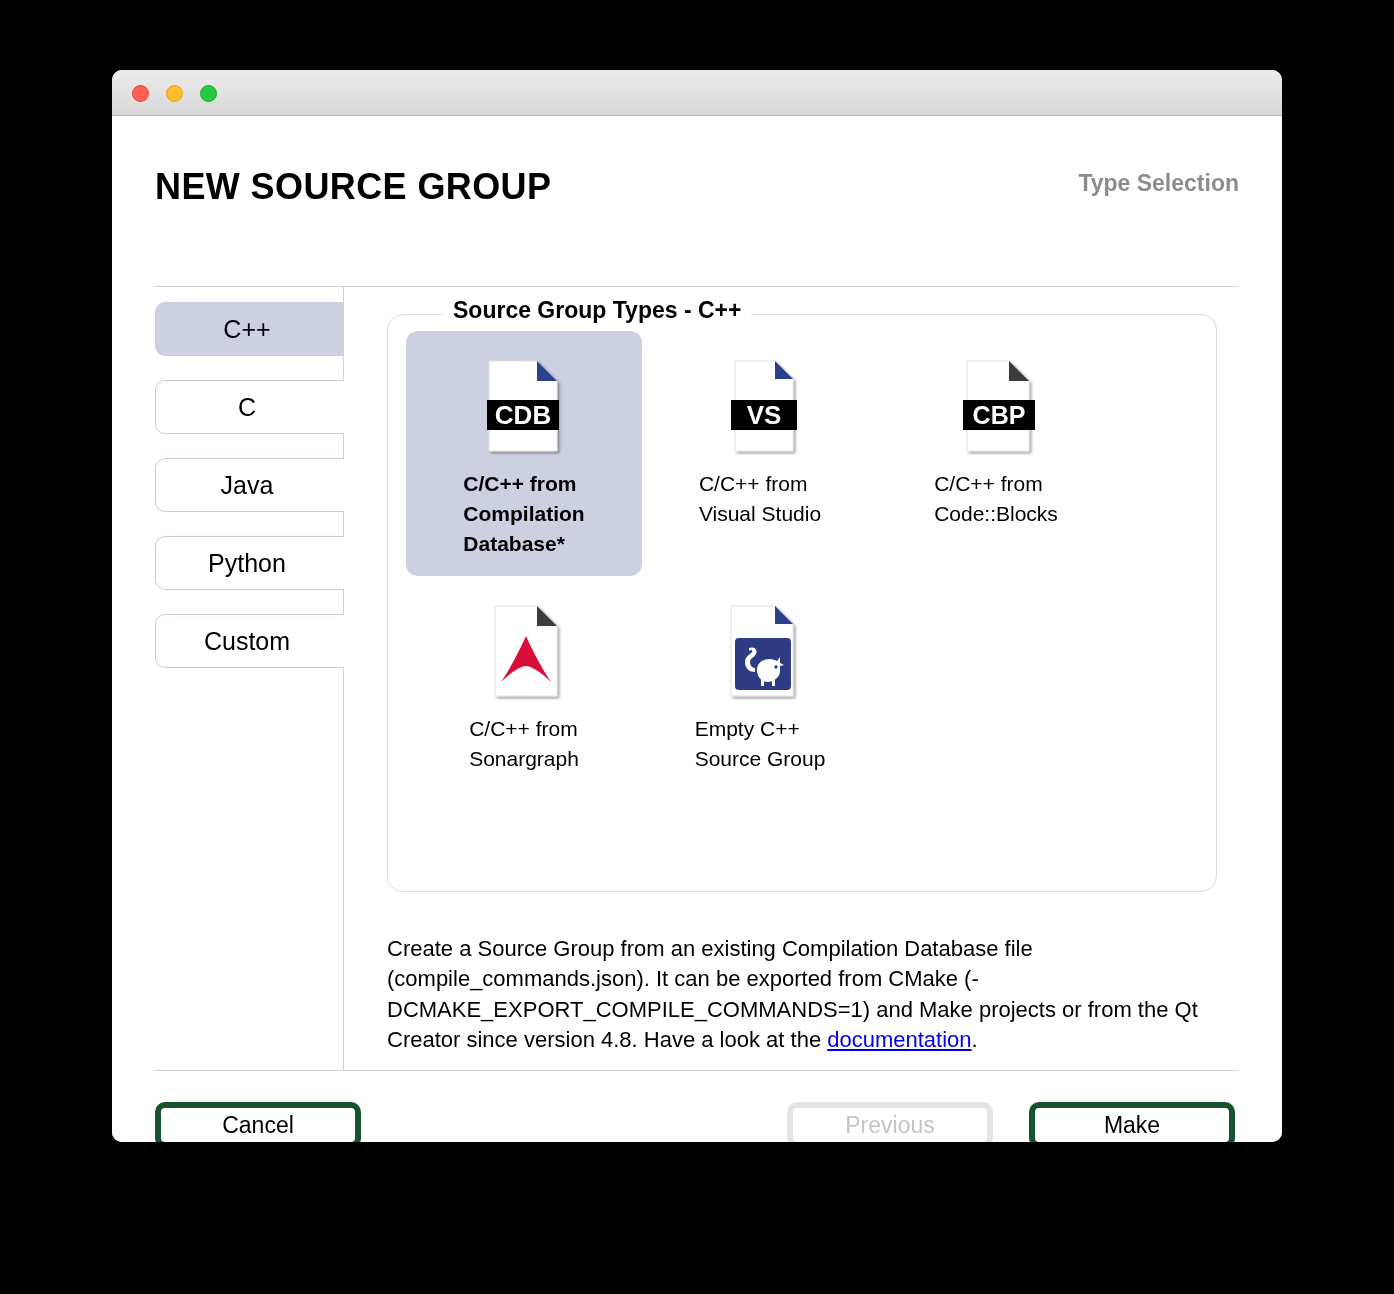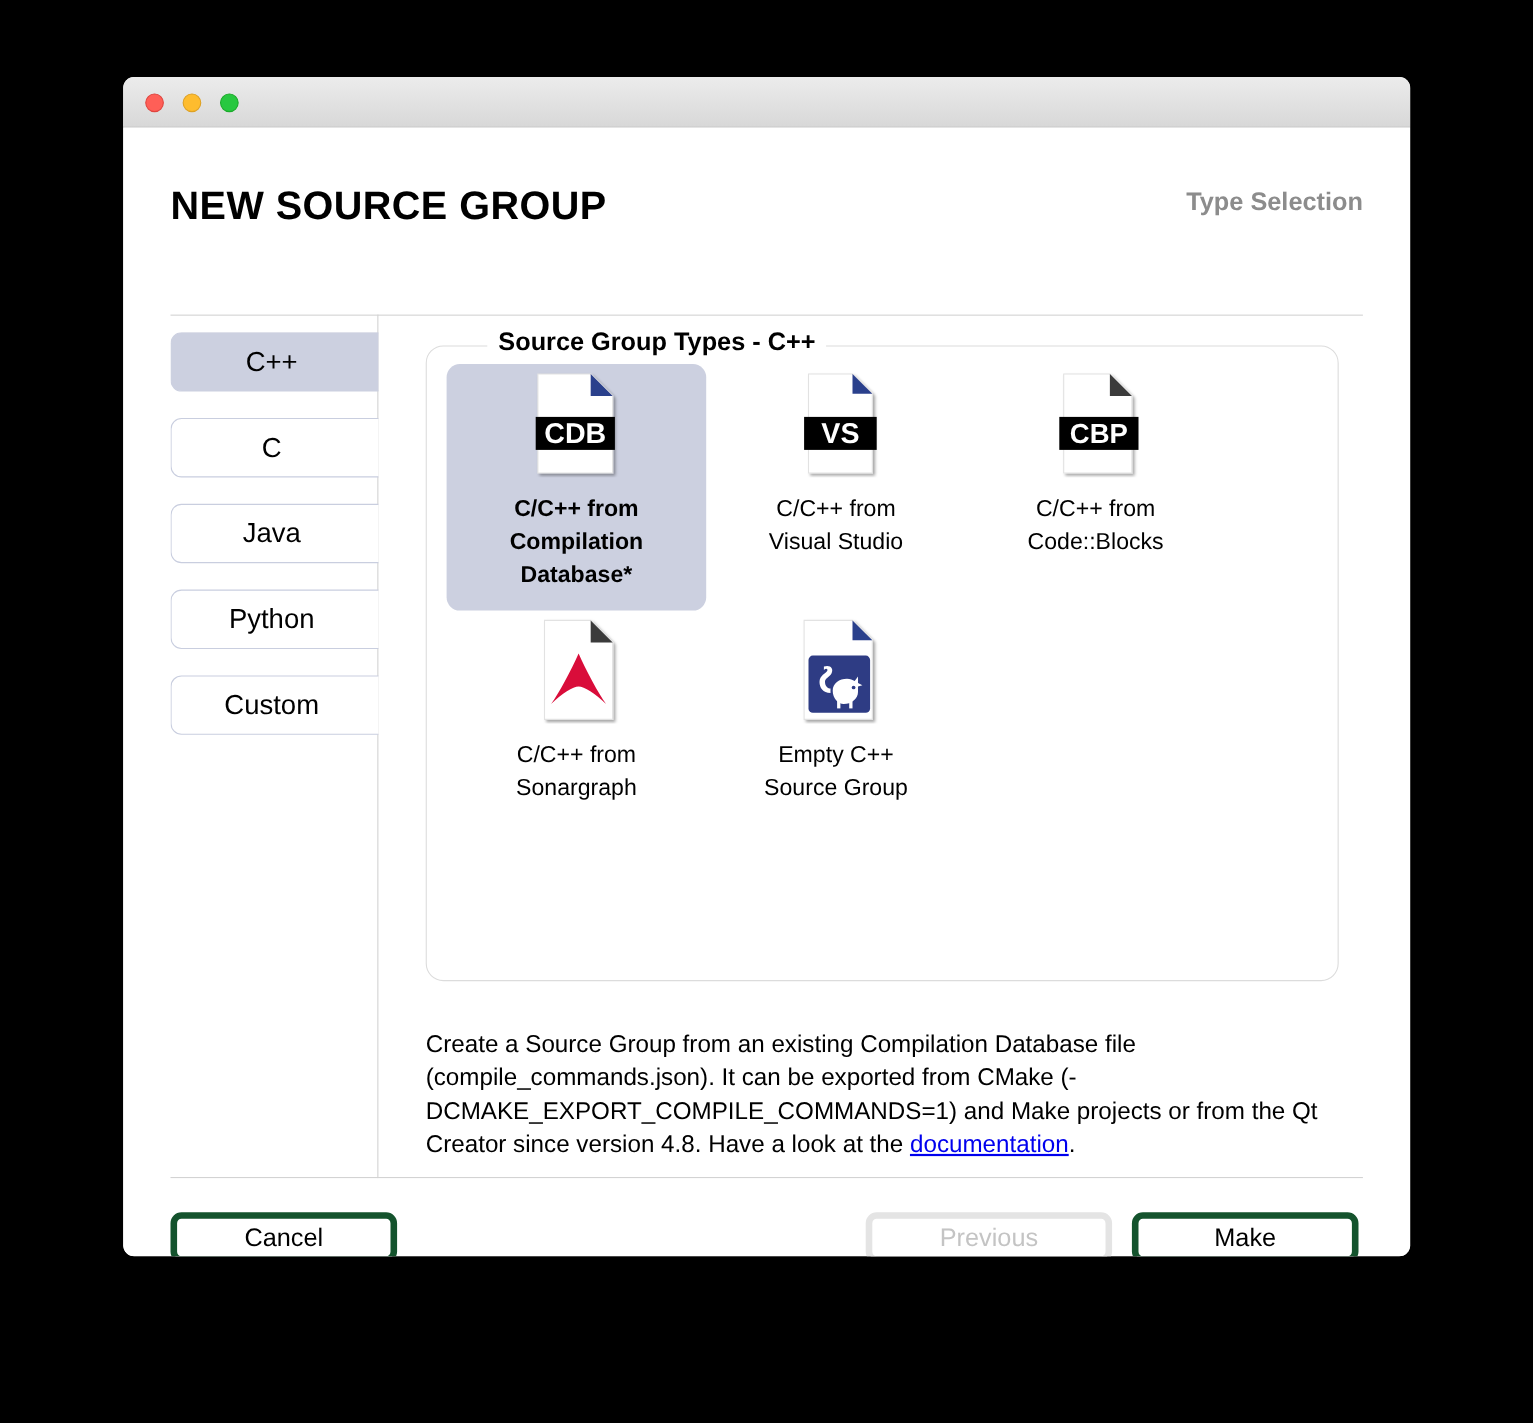--- a/index.html
+++ b/index.html
@@ -99,30 +99,30 @@
     white-space: nowrap;
   }
 
   .tile-grid {
     position:absolute; left:18px; top:16px;
     width: 794px;
     display:flex; flex-wrap: wrap;
   }
   .tile {
     width: 236px;
-    padding: 5px 10px 18px;
+    padding: 26px 10px 18px;
     border-radius: 12px;
     display:flex; flex-direction:column; align-items:center;
     background: transparent;
     cursor: default;
   }
   .tile.selected { background:#ccd0e0; }
   .tile-caption {
     margin-top: 14px;
-    font-size: 21px; line-height: 1.42; text-align:center; color:#000;
+    font-size: 21px; line-height: 1.42; color:#000;
     white-space: pre-line;
   }
   .tile.selected .tile-caption { font-weight: bold; }
   .tile-icon { width: 86px; height: 98px; }
 
   
   .description {
     position:absolute; left:275px; top:818px; width: 850px;
     font-size: 22px; line-height: 1.38; color:#000;
   }
@@ -133,21 +133,21 @@
     position:absolute;
     height: 46px;
     border: 6px solid #14532d;
     border-radius: 10px;
     background:#fff;
     font-size: 23px; color:#000;
     display:flex; align-items:center; justify-content:center;
     cursor: default;
   }
   .btn.cancel   { left:43px;  top:986px; width:206px; }
-  .btn.previous { left:675px; top:986px; width:224px; color:#c4c4c4; border-color:#e4e4e4; }
+  .btn.previous { left:675px; top:986px; width:206px; color:#c4c4c4; border-color:#e4e4e4; }
   .btn.next     { left:917px; top:986px; width:206px; }
 </style>
 </head>
 <body>
 
 <div id="root">
   <div class="window">
 
     <div class="titlebar">
       <div class="traffic">

